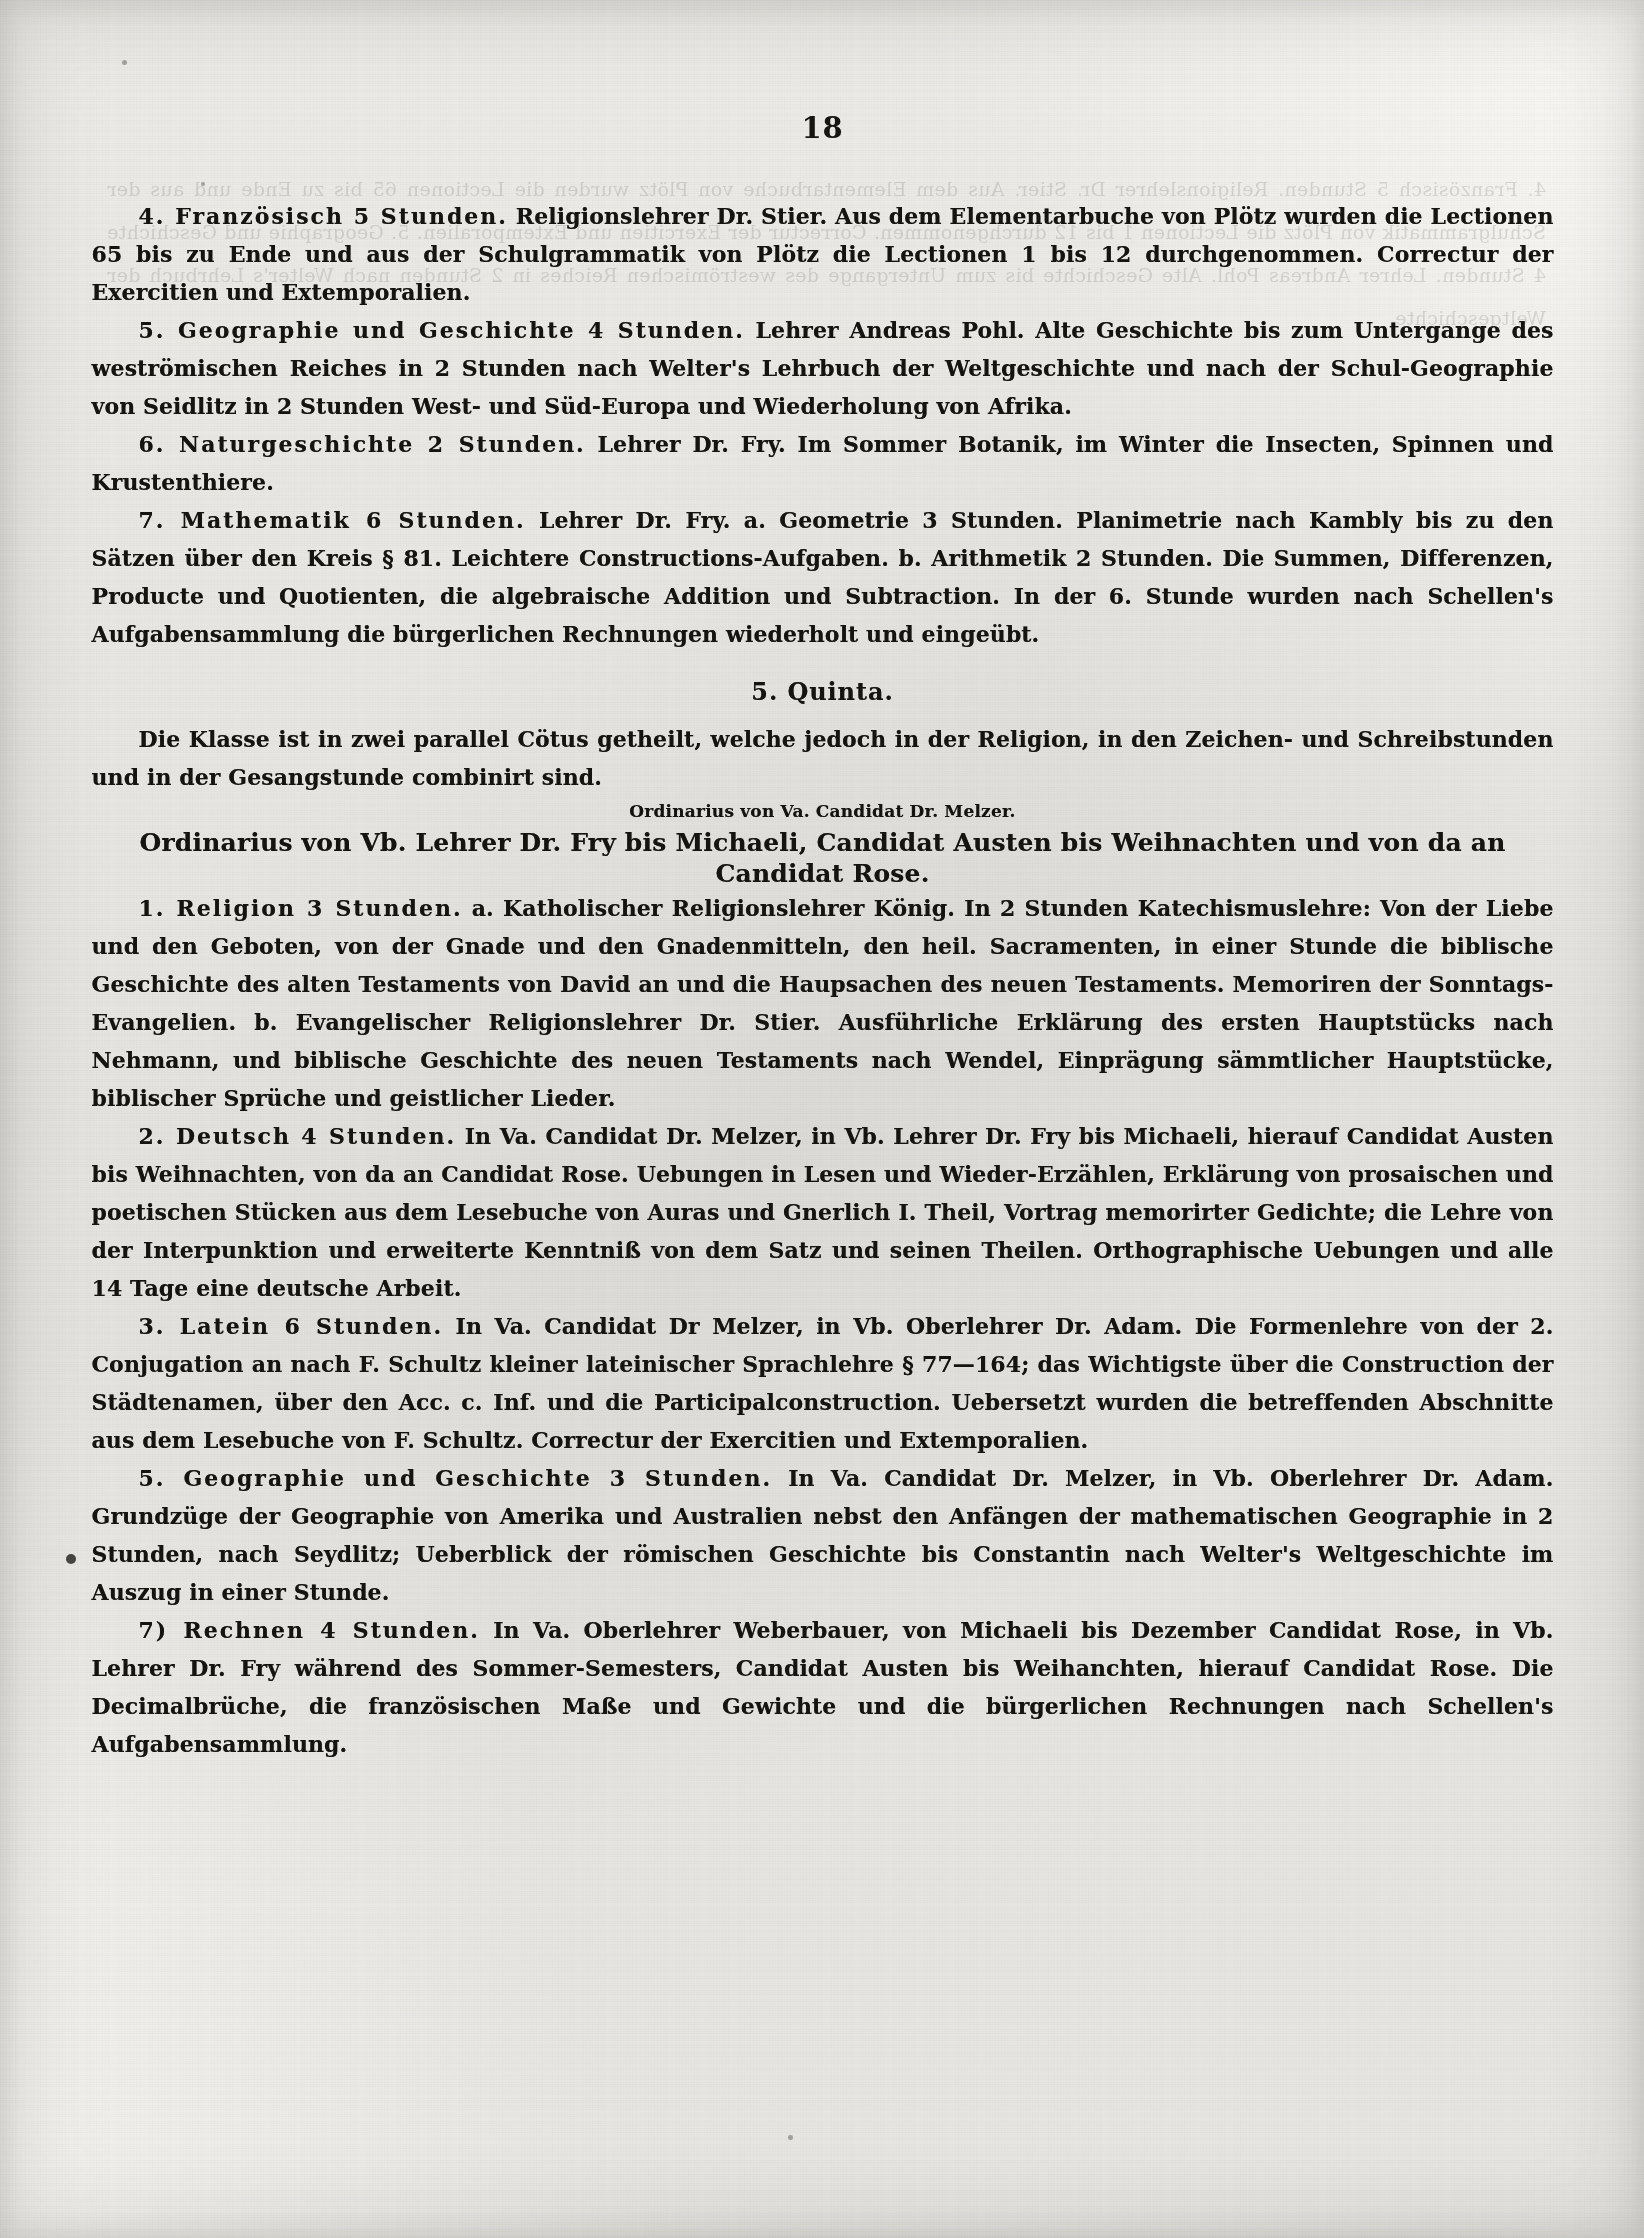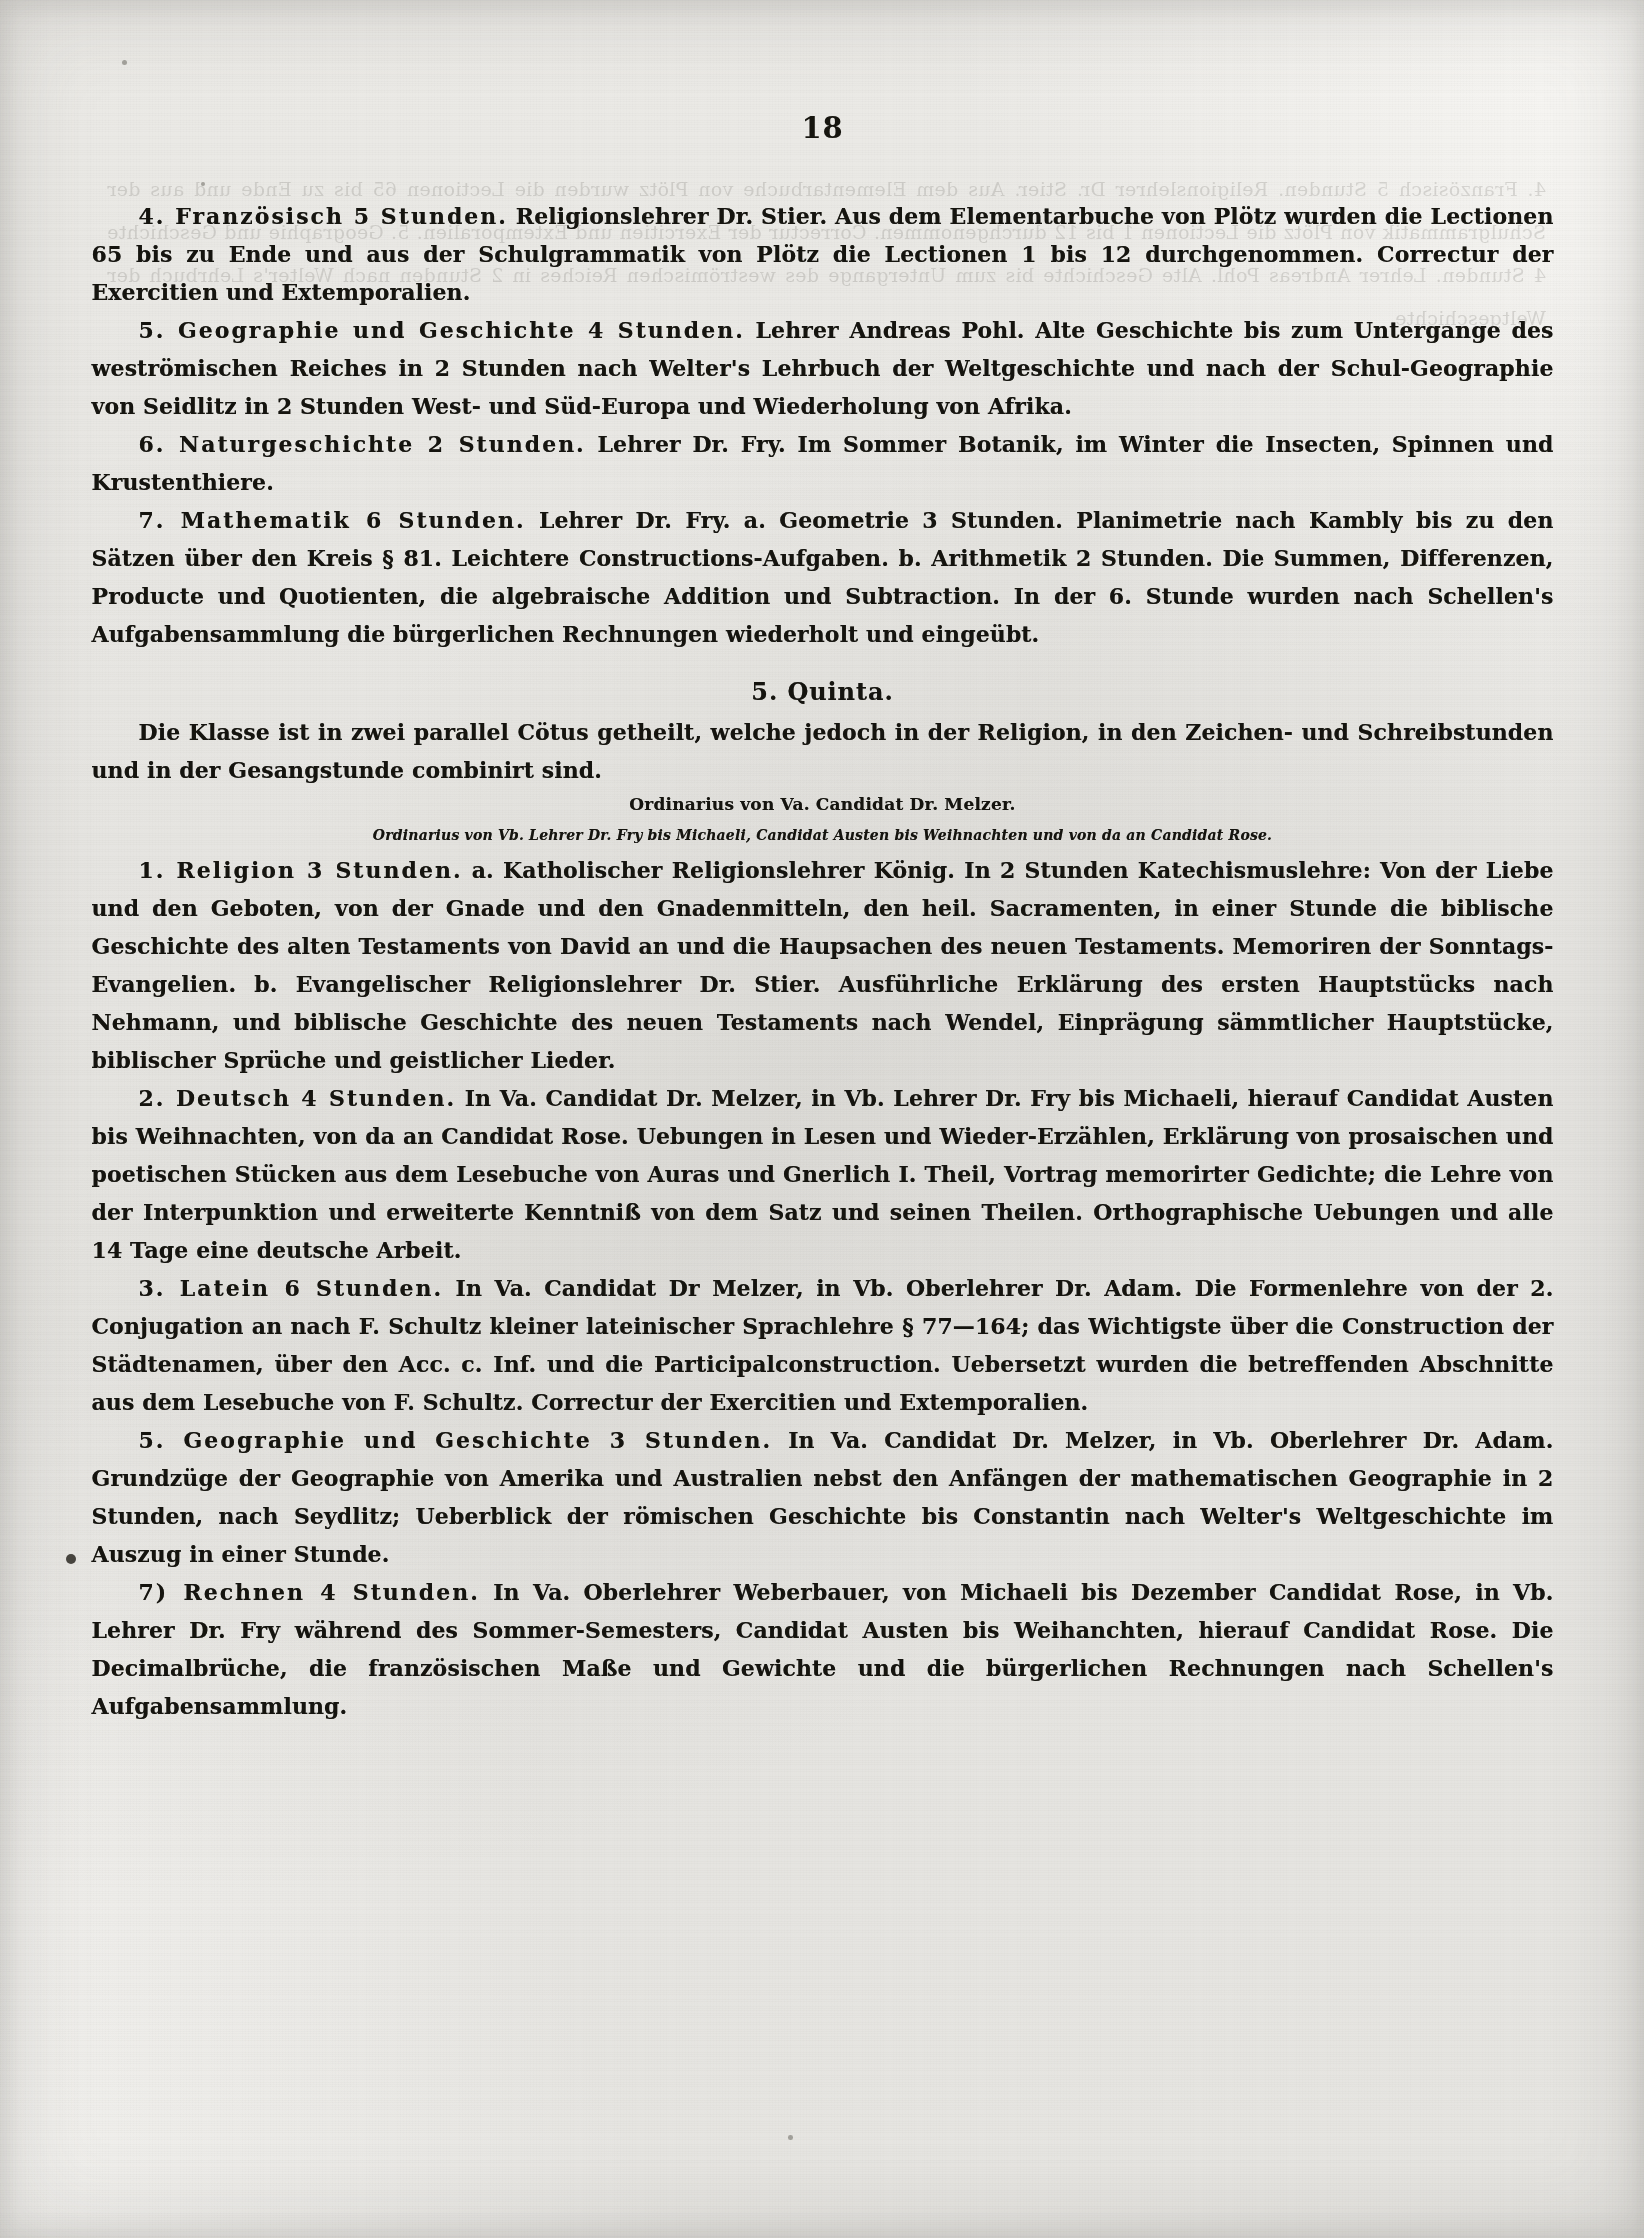--- a/index.html
+++ b/index.html
@@ -96,32 +96,31 @@
   .lead {
     font-weight: 700;
     letter-spacing: 2px;
   }
 
   .section-head {
     text-align: center;
     font-weight: 700;
     font-size: 24px;
     letter-spacing: 0.9px;
-    margin: 20px 0 2px 0;
+    margin: 20px 0 9px 0;
   }
   .ordinarius {
     text-align: center;
     font-size: 17px;
     line-height: 31px;
     font-weight: 600;
     letter-spacing: 0.2px;
   }
   .ordinarius.small {
-    font-size: 14px;
-    font-style: italic;
+    font-size: 25px;
   }
 
   .speck {
     position: absolute;
     background: #5e5b53;
     border-radius: 50%;
     opacity: .5;
   }
   .mark-left {
     position: absolute;

